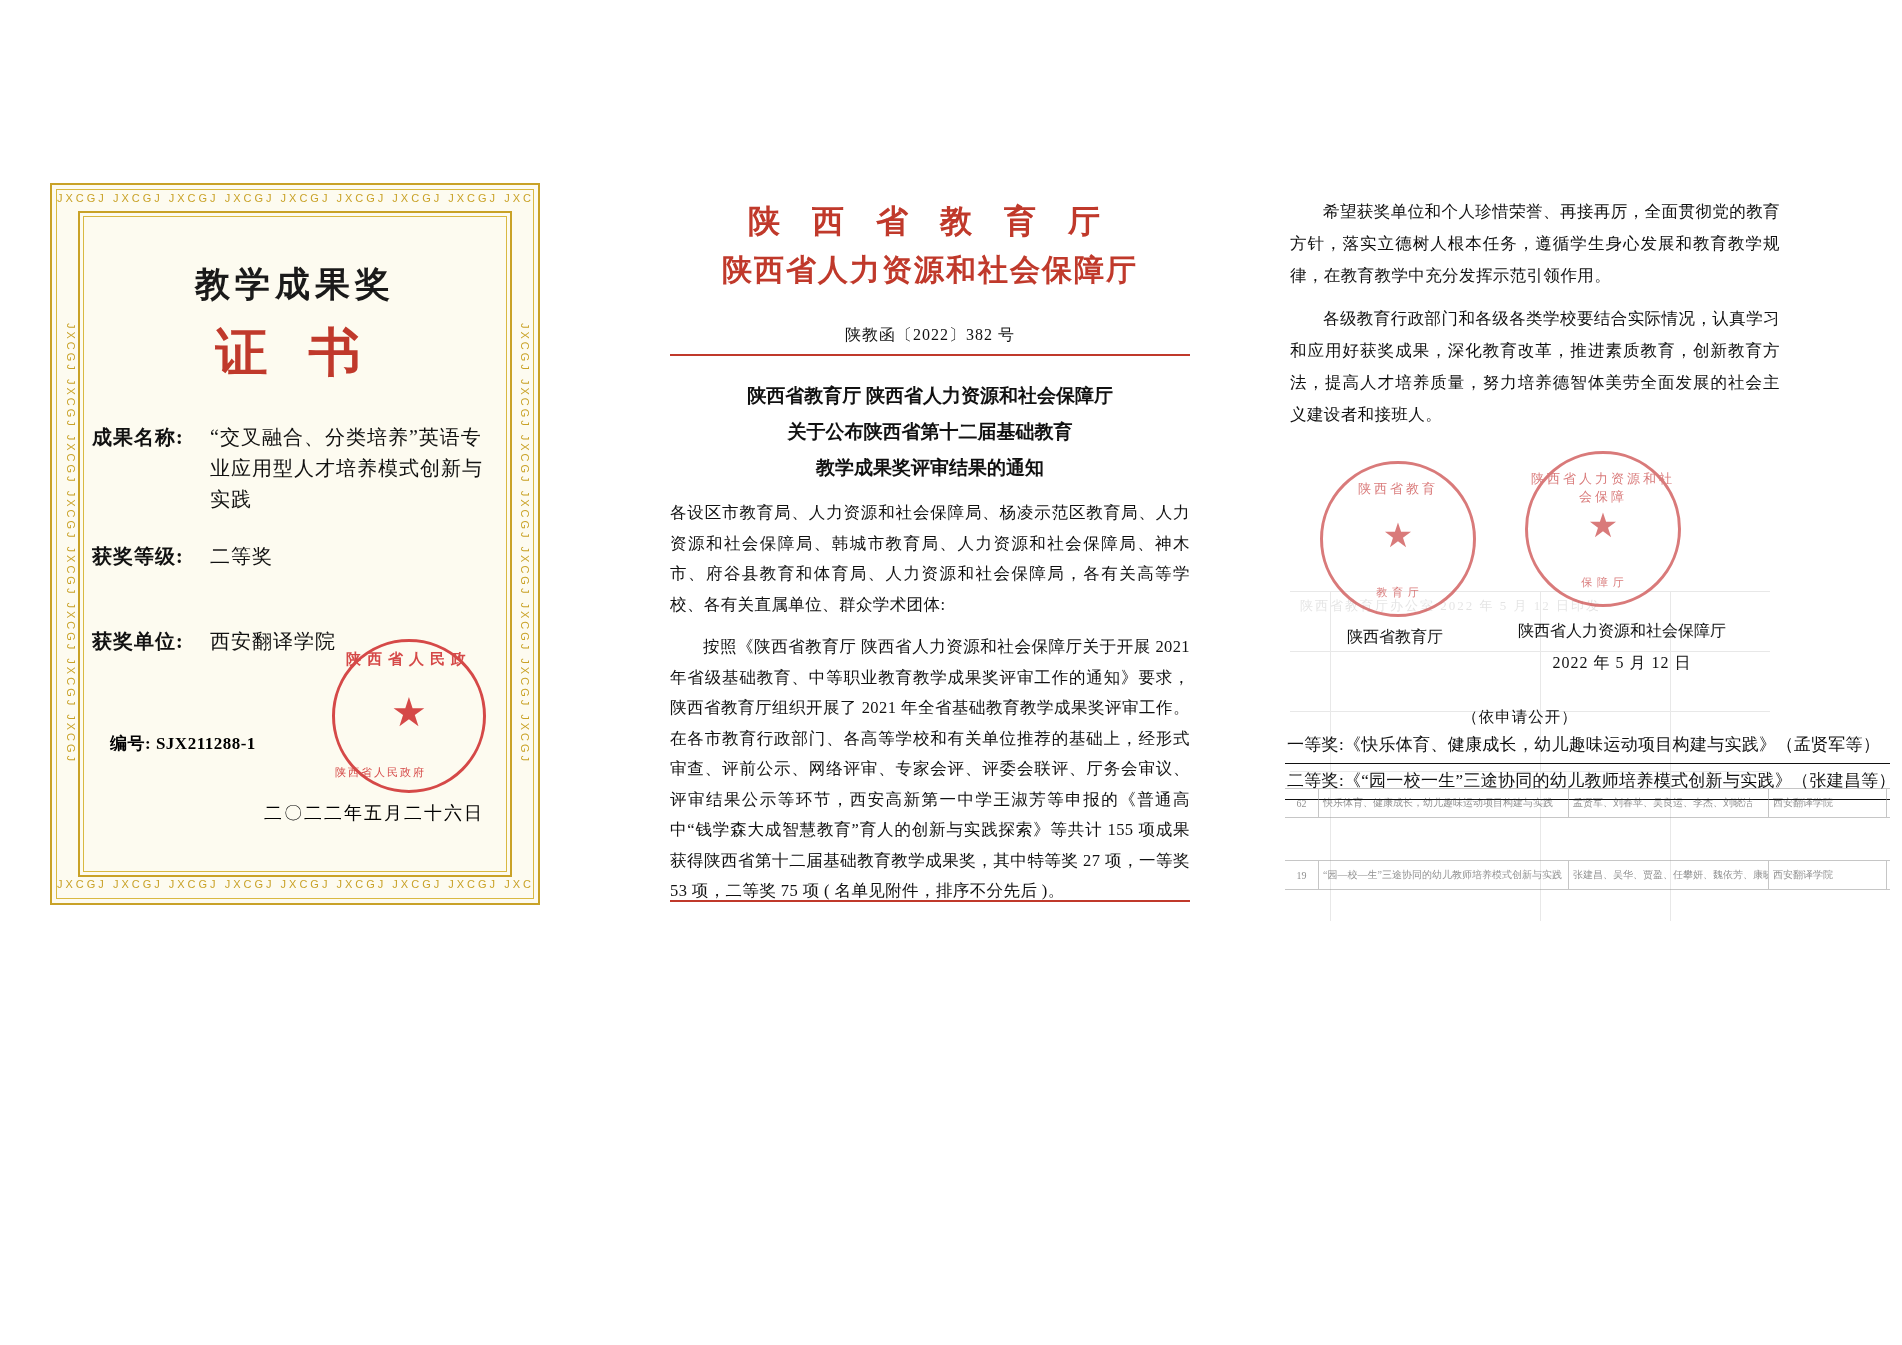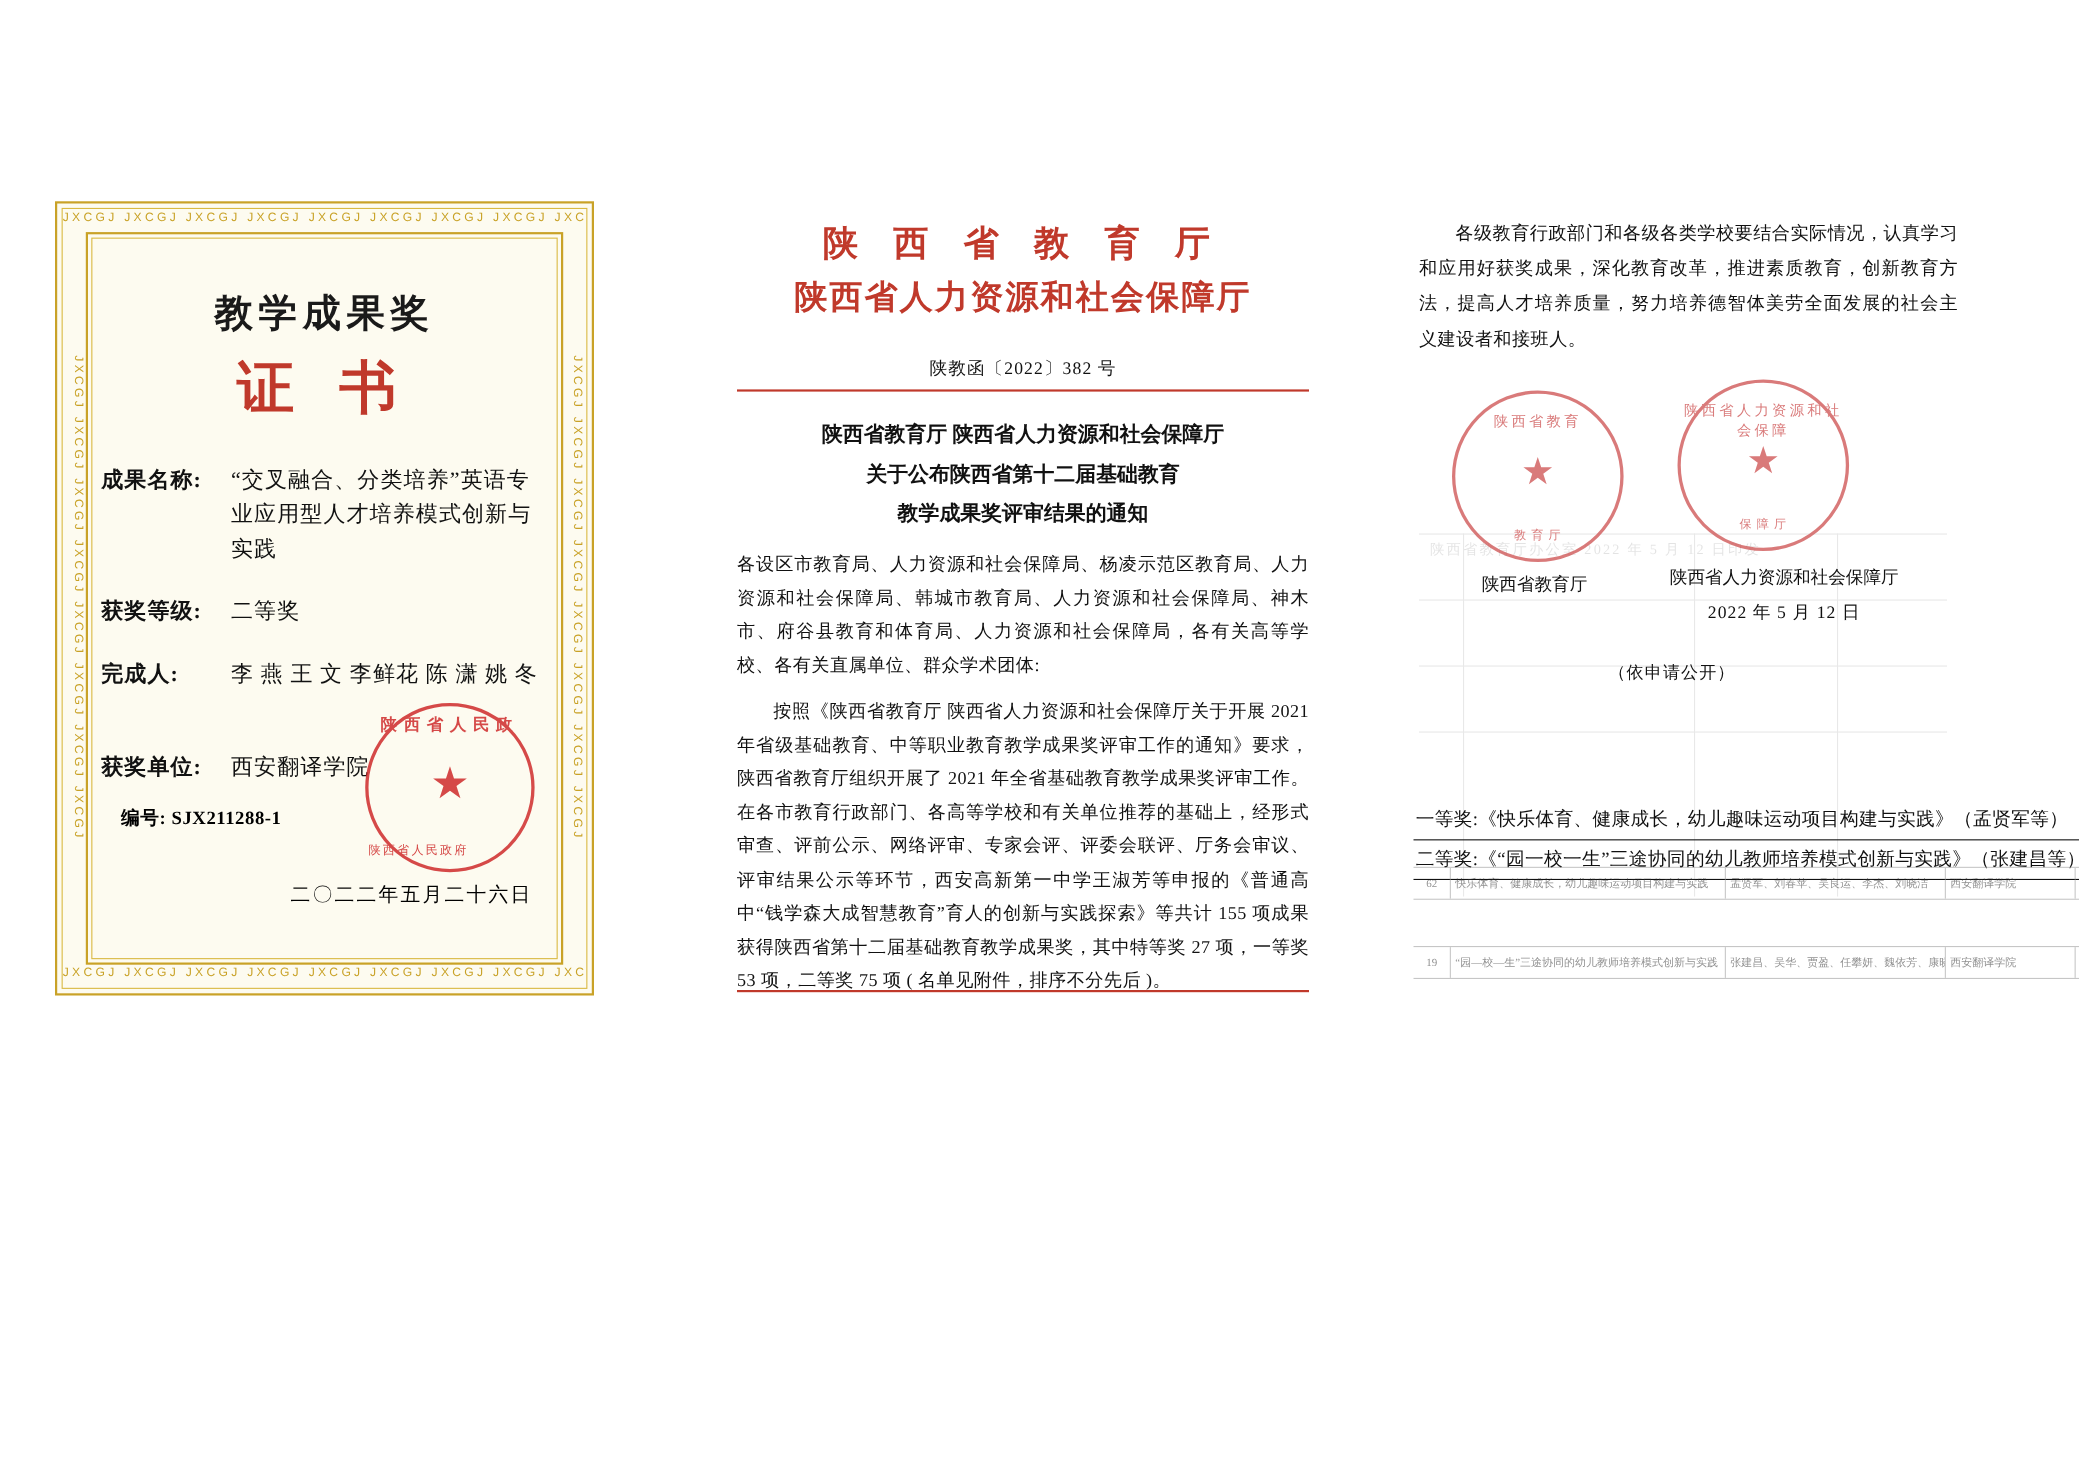--- a/index.html
+++ b/index.html
@@ -410,24 +410,20 @@
     <div id="cert-name-block" class="cert-field">
       <div class="cert-label">成果名称:</div>
       <div class="cert-value">“交叉融合、分类培养”英语专业应用型人才培养模式创新与实践</div>
     </div>
 
     <div class="cert-field">
       <div class="cert-label">获奖等级:</div>
       <div class="cert-value">二等奖</div>
     </div>
 
-    <div class="cert-field" id="cert-people">
-      <div class="cert-label">完成人:</div>
-      <div class="cert-value">李 燕 王 文 李鲜花 陈 潇 姚 冬</div>
-    </div>
 
     <div class="cert-field" style="margin-top:54px;">
       <div class="cert-label">获奖单位:</div>
       <div class="cert-value">西安翻译学院</div>
     </div>
 
     <div id="cert-number">编号: SJX211288-1</div>
 
     <div id="cert-seal">
       <div class="seal-arc-top">陕西省人民政</div>
@@ -454,20 +450,21 @@
     <div>教学成果奖评审结果的通知</div>
   </div>
 
   <div class="notice-para">各设区市教育局、人力资源和社会保障局、杨凌示范区教育局、人力资源和社会保障局、韩城市教育局、人力资源和社会保障局、神木市、府谷县教育和体育局、人力资源和社会保障局，各有关高等学校、各有关直属单位、群众学术团体:</div>
   <div class="notice-para indent">按照《陕西省教育厅 陕西省人力资源和社会保障厅关于开展 2021 年省级基础教育、中等职业教育教学成果奖评审工作的通知》要求，陕西省教育厅组织开展了 2021 年全省基础教育教学成果奖评审工作。在各市教育行政部门、各高等学校和有关单位推荐的基础上，经形式审查、评前公示、网络评审、专家会评、评委会联评、厅务会审议、评审结果公示等环节，西安高新第一中学王淑芳等申报的《普通高中“钱学森大成智慧教育”育人的创新与实践探索》等共计 155 项成果获得陕西省第十二届基础教育教学成果奖，其中特等奖 27 项，一等奖 53 项，二等奖 75 项 ( 名单见附件，排序不分先后 )。</div>
 
   <div id="notice-bottom-rule"></div>
 </div>
 
 <div id="page2">
+  <div class="p2-para indent">希望获奖单位和个人珍惜荣誉、再接再厉，全面贯彻党的教育方针，落实立德树人根本任务，遵循学生身心发展和教育教学规律，在教育教学中充分发挥示范引领作用。</div>
   <div class="p2-para indent">各级教育行政部门和各级各类学校要结合实际情况，认真学习和应用好获奖成果，深化教育改革，推进素质教育，创新教育方法，提高人才培养质量，努力培养德智体美劳全面发展的社会主义建设者和接班人。</div>
 
   <div id="p2-seals">
     <div id="p2-ghost-table">
       <div id="p2-ghost-text">陕西省教育厅办公室    2022 年 5 月 12 日印发</div>
       <div class="gline" style="top:0;"></div>
       <div class="gline" style="top:60px;"></div>
       <div class="gline" style="top:120px;"></div>
       <div class="gline" style="top:180px;"></div>
       <div class="gcol" style="left:40px;"></div>

